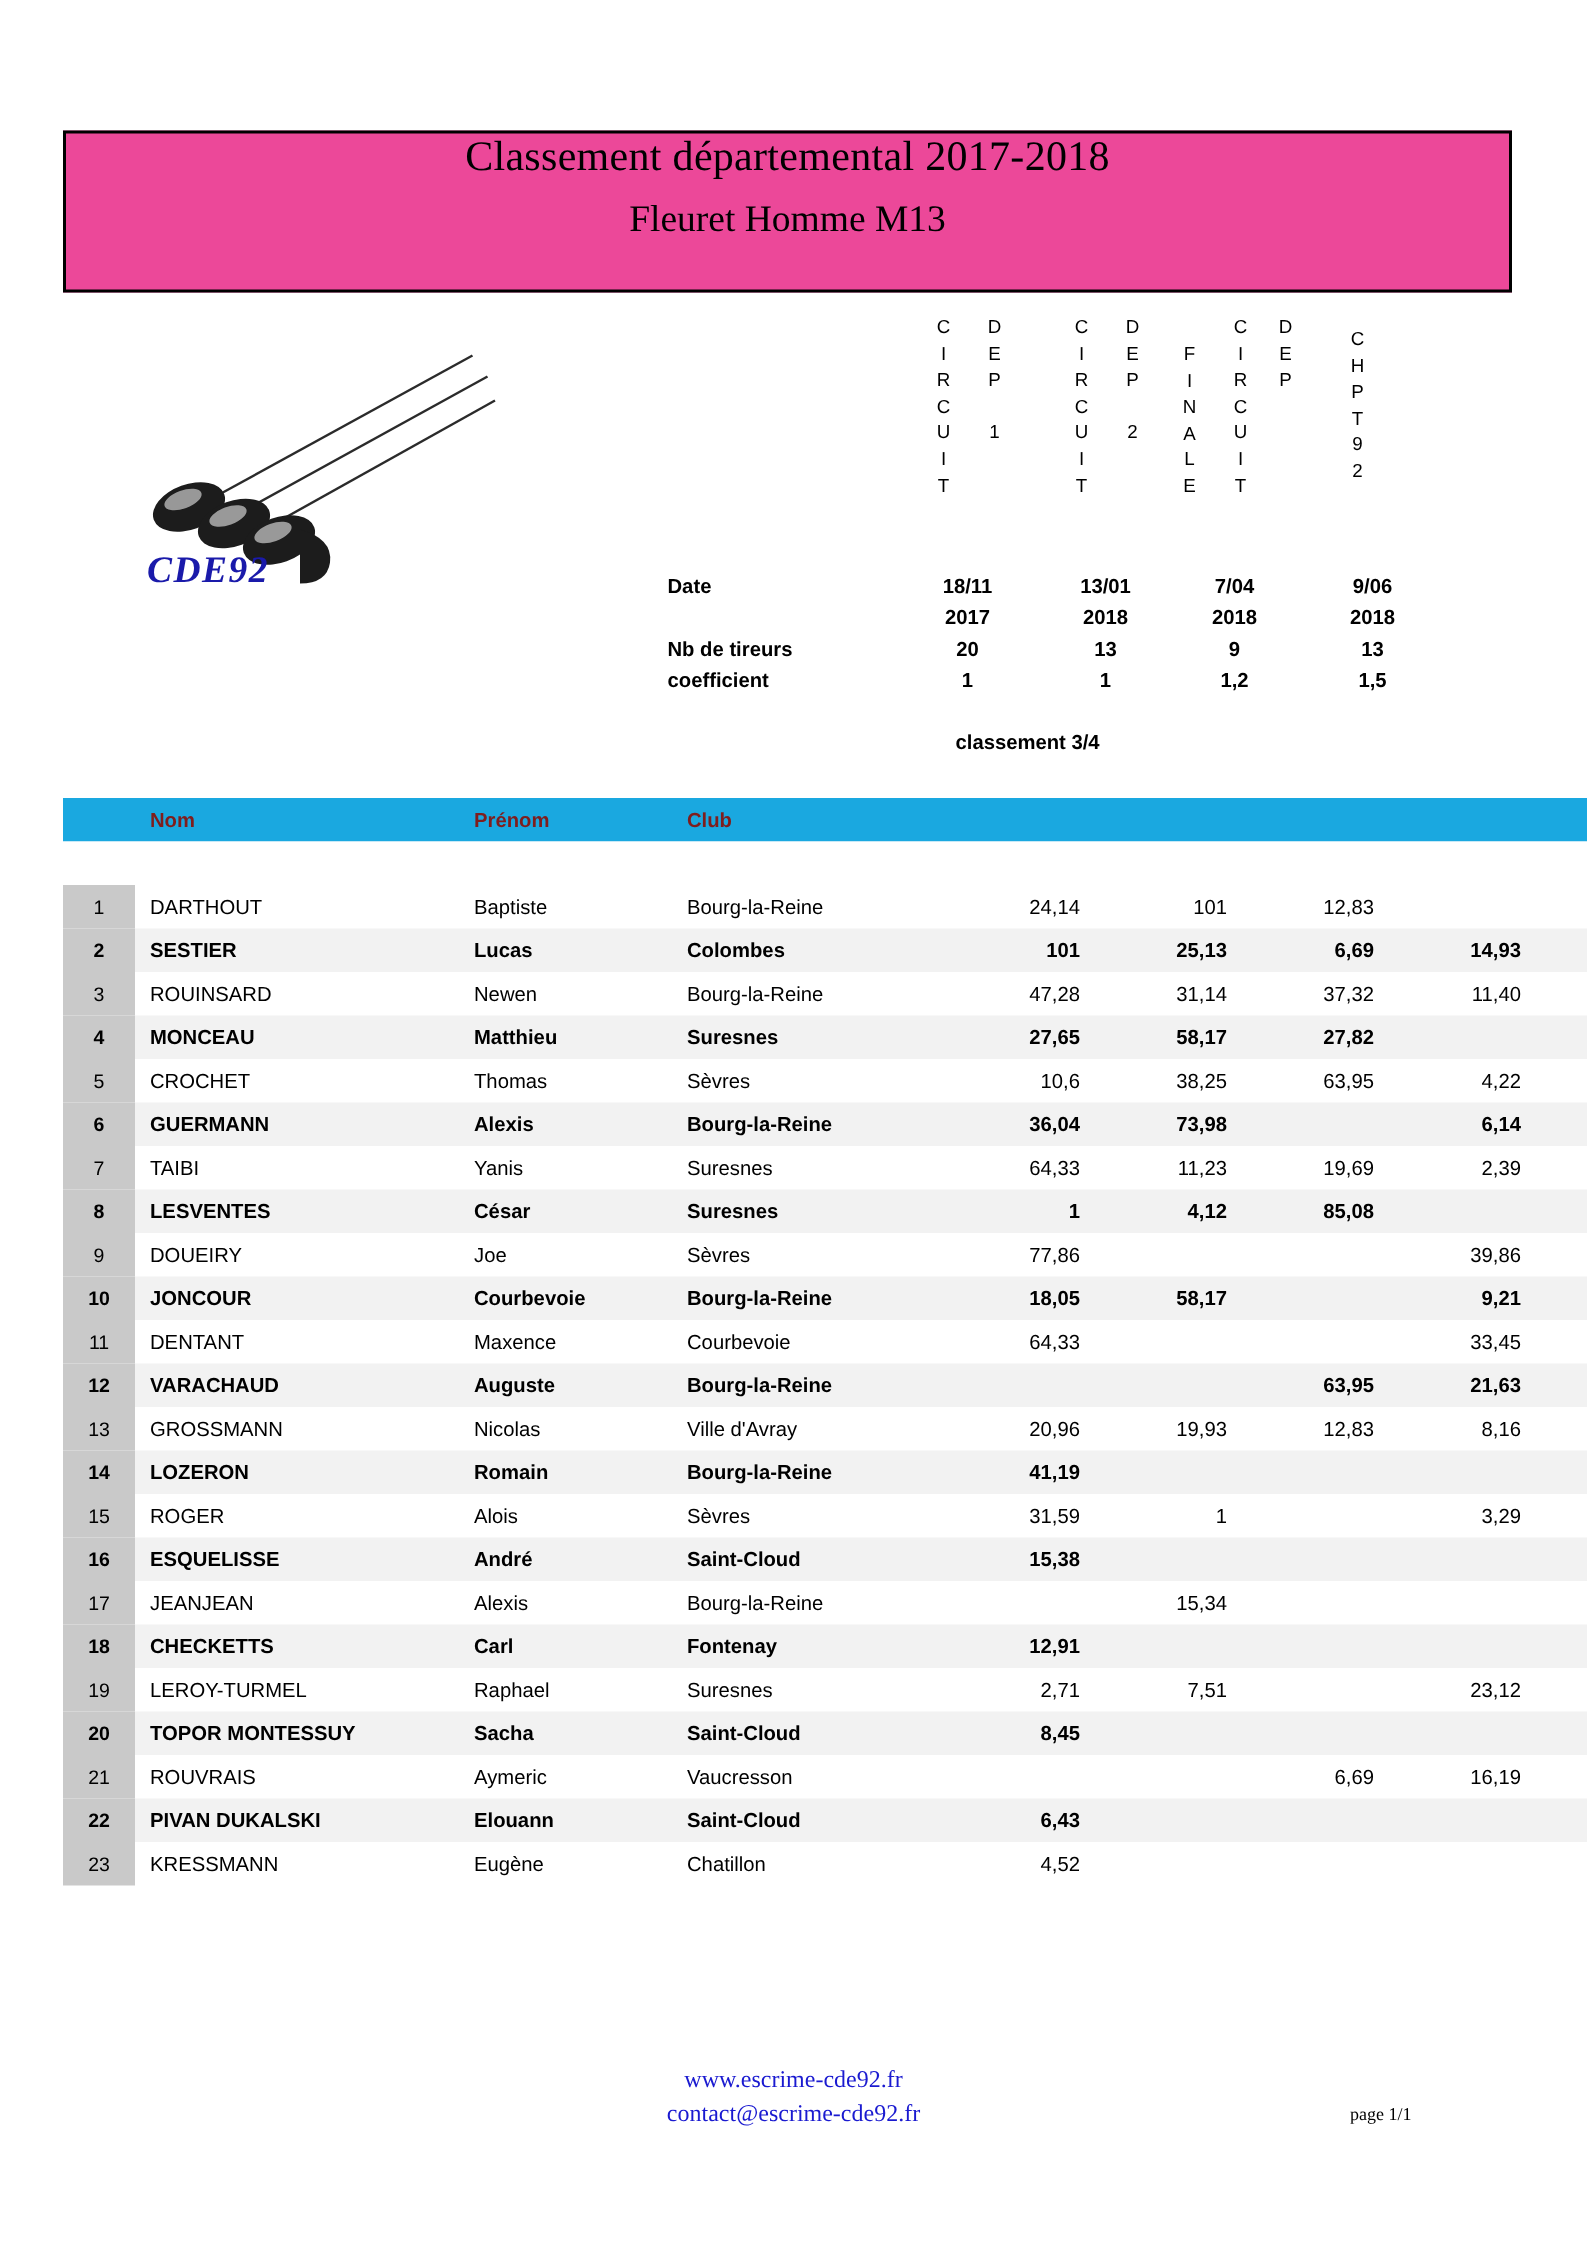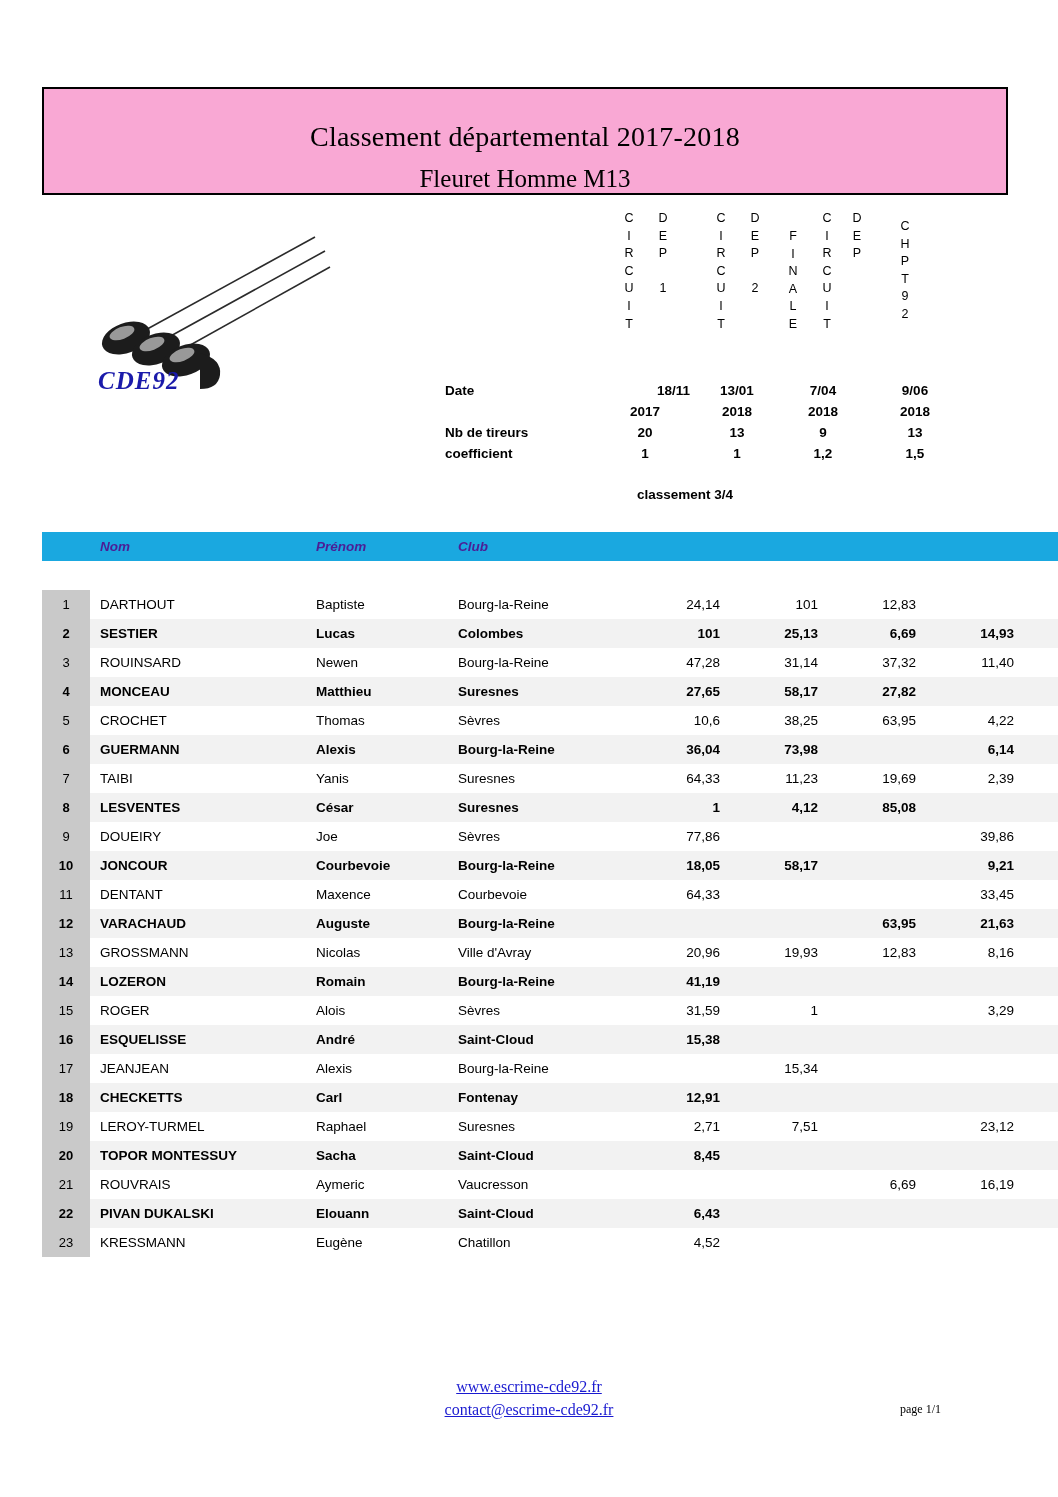--- a/index.html
+++ b/index.html
@@ -22,27 +22,27 @@
     height: 1497px;
   }
 
   
   .title-banner {
     position: absolute;
     left: 42px;
     top: 87px;
     width: 966px;
     height: 108px;
-    background: #f9a8d4;
+    background: #ec4899;
     border: 2px solid #000000;
     box-sizing: border-box;
     display: flex;
     flex-direction: column;
     align-items: center;
-    justify-content: flex-end;
+    justify-content: flex-start;
   }
   .title-line1 {
     font-family: "Liberation Serif", serif;
     font-size: 28px;
     color: #000000;
     letter-spacing: 0.2px;
     margin-bottom: 12px;
   }
   .title-line2 {
     font-family: "Liberation Serif", serif;
@@ -145,25 +145,24 @@
     table-layout: fixed;
   }
   table.rank th, table.rank td {
     padding: 0;
     height: 29px;
     font-size: 13.5px;
     vertical-align: middle;
   }
   thead th {
     background: #1aa8e0;
-    color: #4c1d95;
+    color: #7f1d1d;
     font-weight: bold;
     font-size: 13.5px;
     height: 23px;
-    font-style: italic;
   }
   .c-rank  { width: 48px;  text-align: center; }
   .c-nom   { width: 212px; text-align: left;   padding-left: 10px !important; }
   .c-prenom{ width: 138px; text-align: left;   padding-left: 4px !important; }
   .c-club  { width: 178px; text-align: left;   padding-left: 4px !important; }
   .c-res   { width: 84px;  text-align: right;  padding-right: 14px !important; }
   .c-total { width: 84px;  text-align: right;  padding-right: 14px !important; font-weight: bold; }
 
   thead .c-rank { background: #1aa8e0; }
   tbody tr.even td { background: #ffffff; }
@@ -184,21 +183,21 @@
     position: absolute;
     left: 0;
     top: 0;
     width: 1058px;
     text-align: center;
     font-family: "Liberation Serif", serif;
     font-size: 16px;
     color: #1a1ad0;
     line-height: 23px;
   }
-  .footer-links div { text-decoration: underline; }
+  .footer-links div { }
   .page-num {
     position: absolute;
     left: 900px;
     top: 27px;
     font-family: "Liberation Serif", serif;
     font-size: 12px;
     color: #000;
   }
 </style>
 </head>
@@ -290,21 +289,21 @@
 P
 T
 9
 2</div>
     </div>
   </div>
 
   <div class="info-block">
     <div class="info-row">
       <span class="info-label">Date</span>
-      <span class="info-val" style="left:155px;text-align:right;">18/11</span>
+      <span class="info-val" style="left:155px;">18/11</span>
       <span class="info-val" style="left:247px;">13/01</span>
       <span class="info-val" style="left:333px;">7/04</span>
       <span class="info-val" style="left:425px;">9/06</span>
     </div>
     <div class="info-row">
       <span class="info-val" style="left:155px;">2017</span>
       <span class="info-val" style="left:247px;">2018</span>
       <span class="info-val" style="left:333px;">2018</span>
       <span class="info-val" style="left:425px;">2018</span>
     </div>

